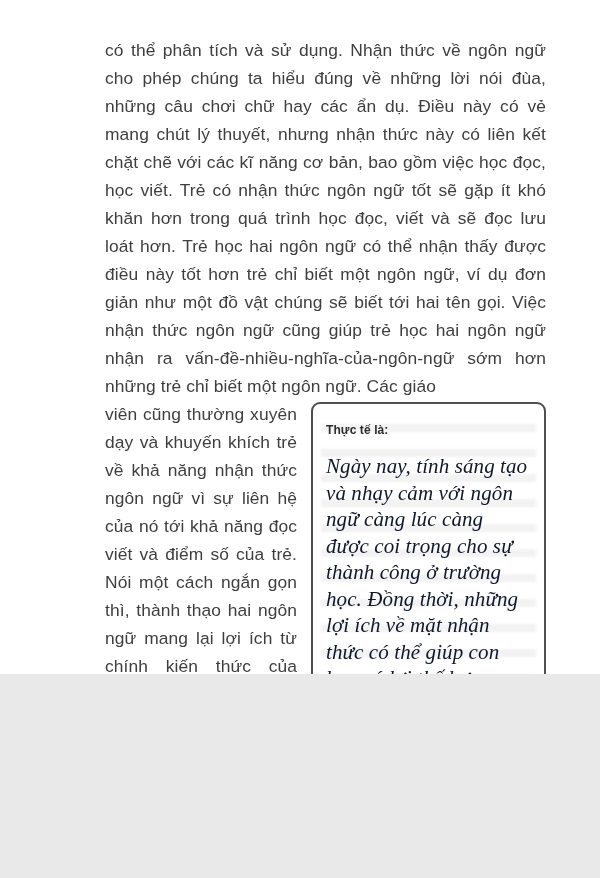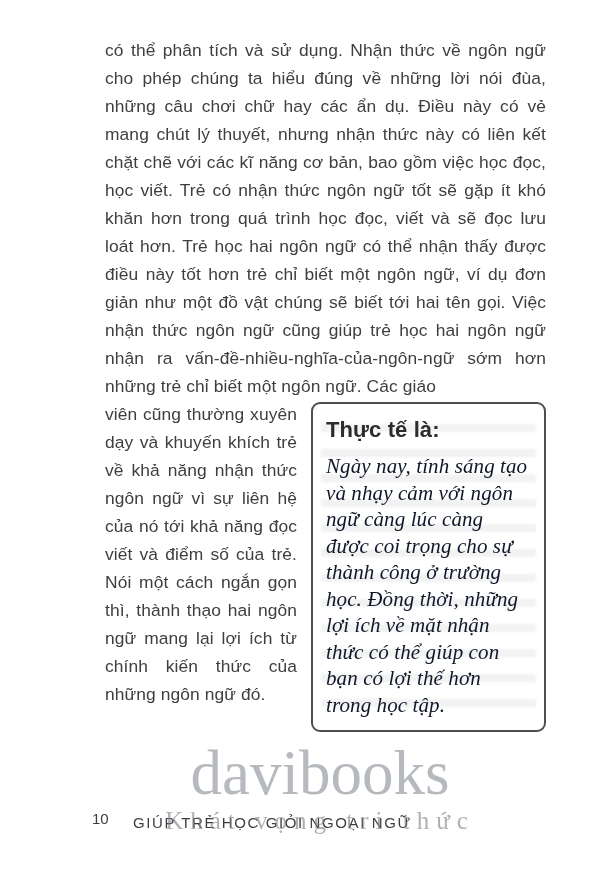--- a/index.html
+++ b/index.html
@@ -1,19 +1,19 @@
 <!DOCTYPE html>
 <html><head>
 <meta charset="utf-8">
 <style>
   html, body { margin: 0; padding: 0; background: #e9e9e9; }
   .page {
     position: relative;
     width: 600px;
-    height: 878px;
+    height: 674px;
     margin: 0 auto;
     background: #ffffff;
     font-family: "Liberation Sans", sans-serif;
     overflow: hidden;
   }
   .content {
     position: absolute;
     left: 105px;
     top: 36px;
     width: 441px;
@@ -49,21 +49,21 @@
       rgba(130,130,130,0.10) 23px,
       rgba(130,130,130,0) 25px
     );
     filter: blur(1.3px);
     z-index: 0;
   }
   .callout-title {
     position: relative;
     z-index: 1;
     font-weight: bold;
-    font-size: 22px;
+    font-size: 12px;
     color: #2c2c2c;
     margin: 2px 0 9px 0;
   }
   .callout-text {
     position: relative;
     z-index: 1;
     font-family: "Liberation Serif", serif;
     font-style: italic;
     font-size: 21px;
     line-height: 26.5px;

